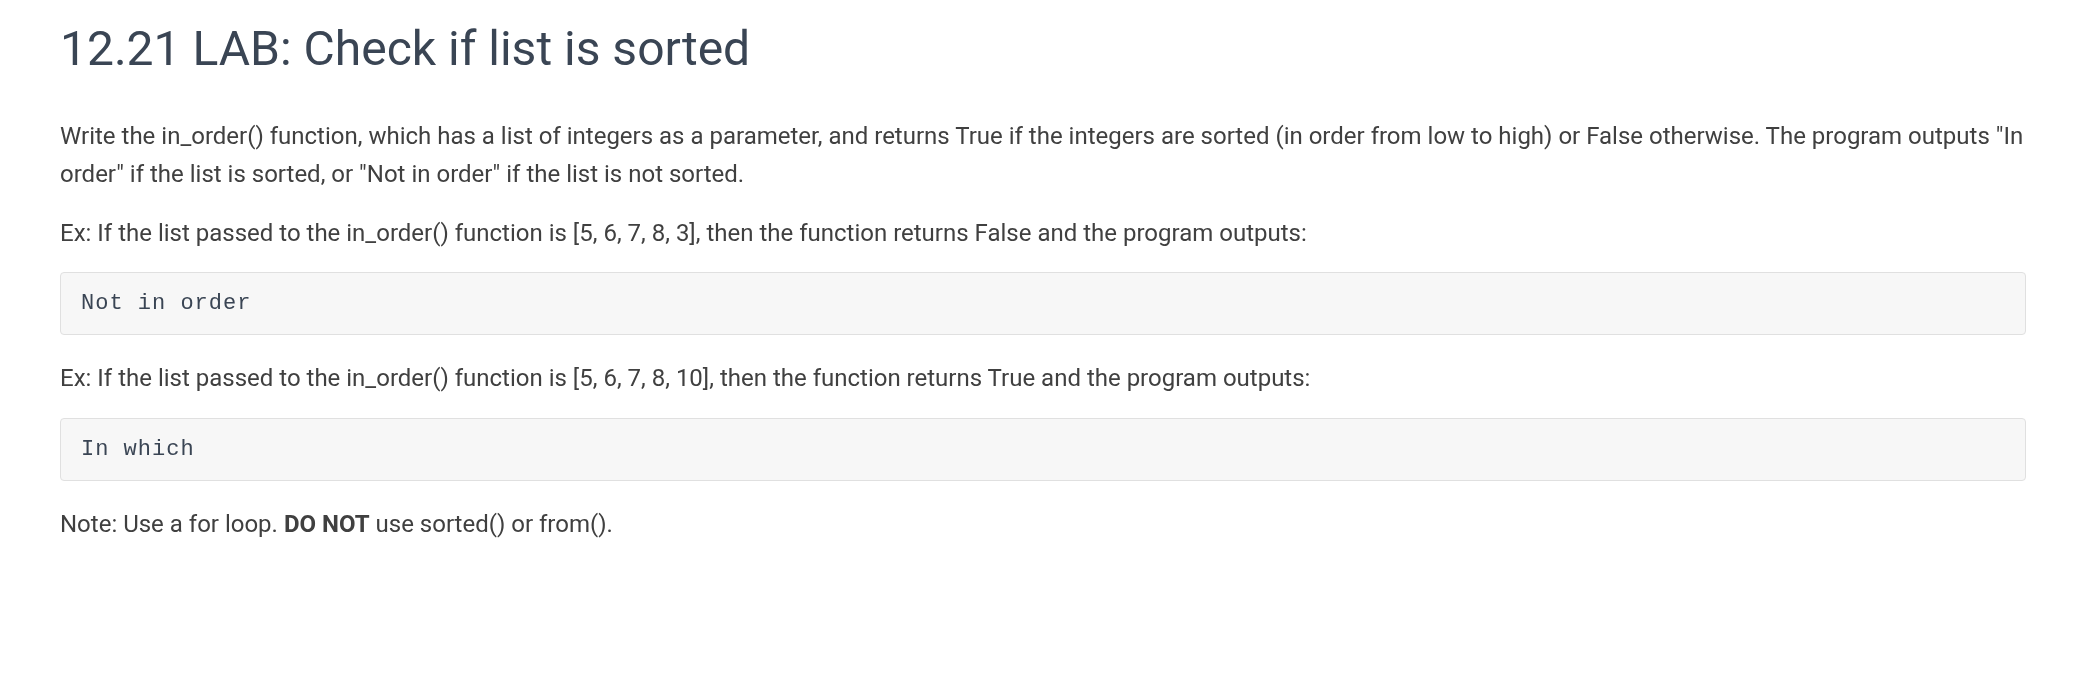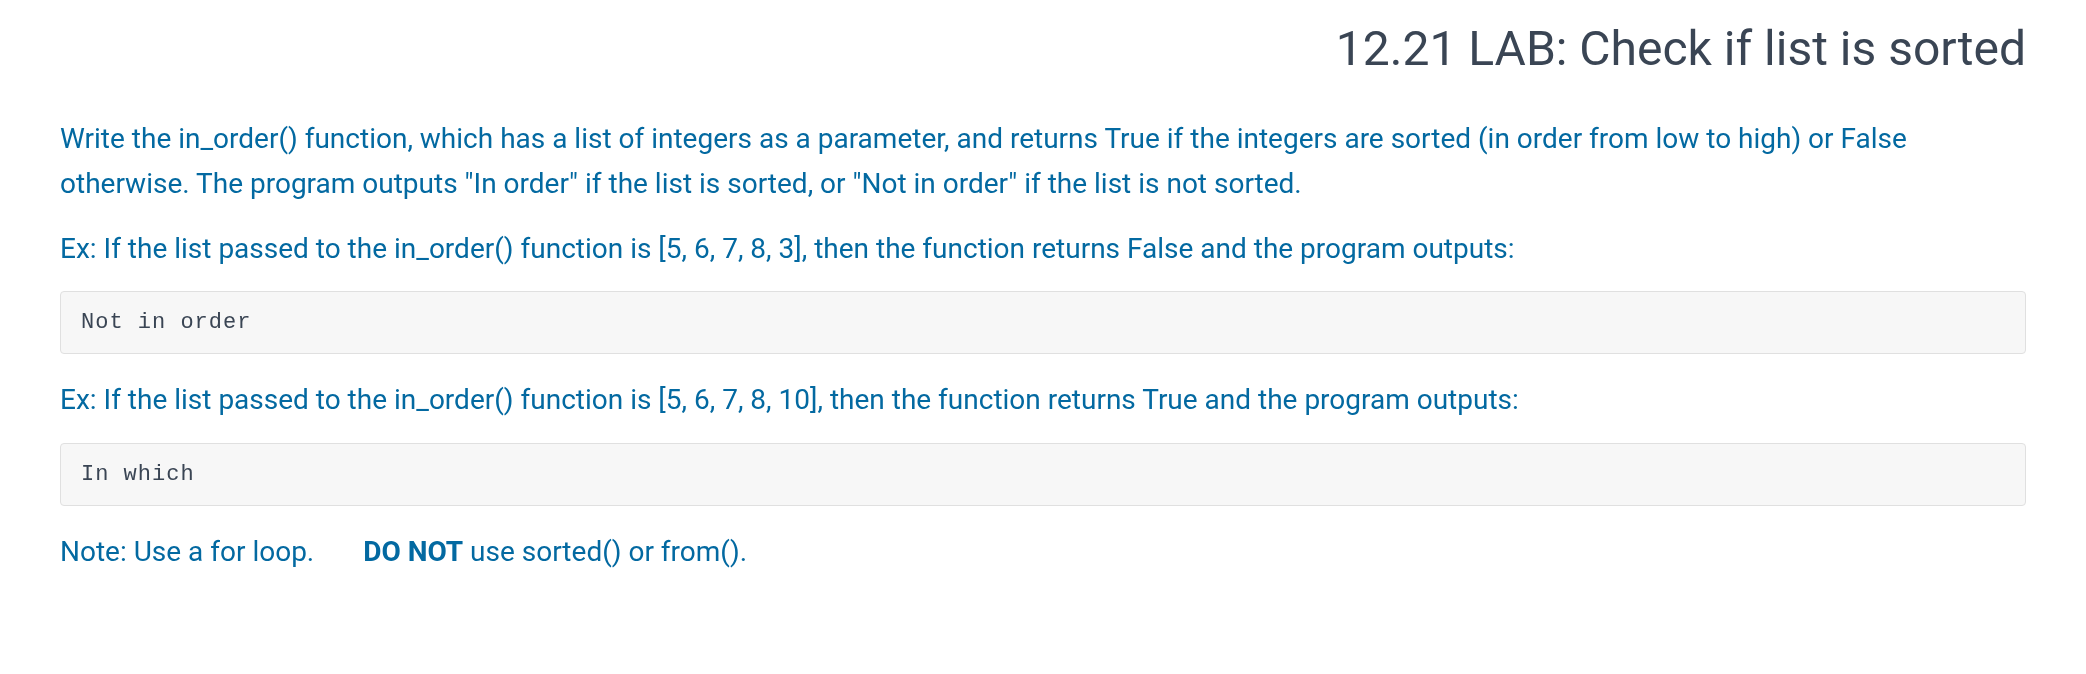--- a/index.html
+++ b/index.html
@@ -13,43 +13,41 @@
       color: #3a4554;
       padding: 20px 60px 40px 60px;
       max-width: 2086px;
     }
     h1 {
       font-size: 48px;
       font-weight: 400;
       color: #3a4554;
       margin-bottom: 40px;
       letter-spacing: 0px;
-      text-align: right;
     }
     p {
-      font-size: 28px;
+      font-size: 24px;
       line-height: 1.6;
-      color: #0369a1;
+      color: #404040;
       margin-bottom: 20px;
       font-weight: 400;
     }
     .code-block {
       background: #f7f7f7;
       border: 1px solid #e0e0e0;
       border-radius: 4px;
       padding: 18px 20px;
       font-family: "Courier New", Courier, monospace;
       font-size: 22px;
       color: #3a4554;
       margin-bottom: 24px;
       letter-spacing: 1px;
     }
     .bold {
       font-weight: 700;
-      margin-left: 42px;
     }
   </style>
 </head>
 <body>
 
 <h1>12.21 LAB: Check if list is sorted</h1>
 
 <p>Write the in_order() function, which has a list of integers as a parameter, and returns True if the integers are sorted (in order from low to high) or False otherwise. The program outputs "In order" if the list is sorted, or "Not in order" if the list is not sorted.</p>
 
 <p>Ex: If the list passed to the in_order() function is [5, 6, 7, 8, 3], then the function returns False and the program outputs:</p>

